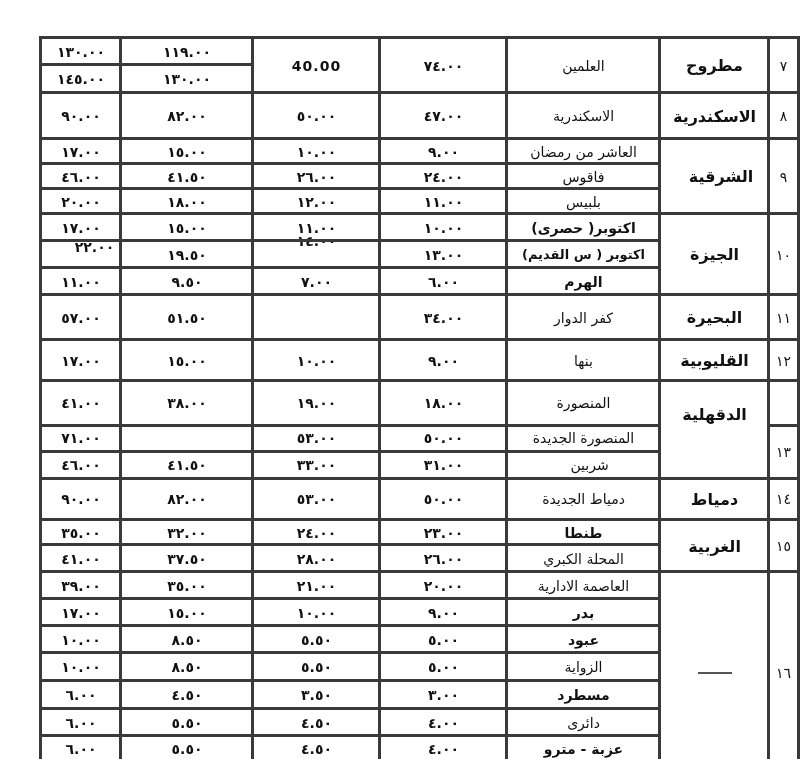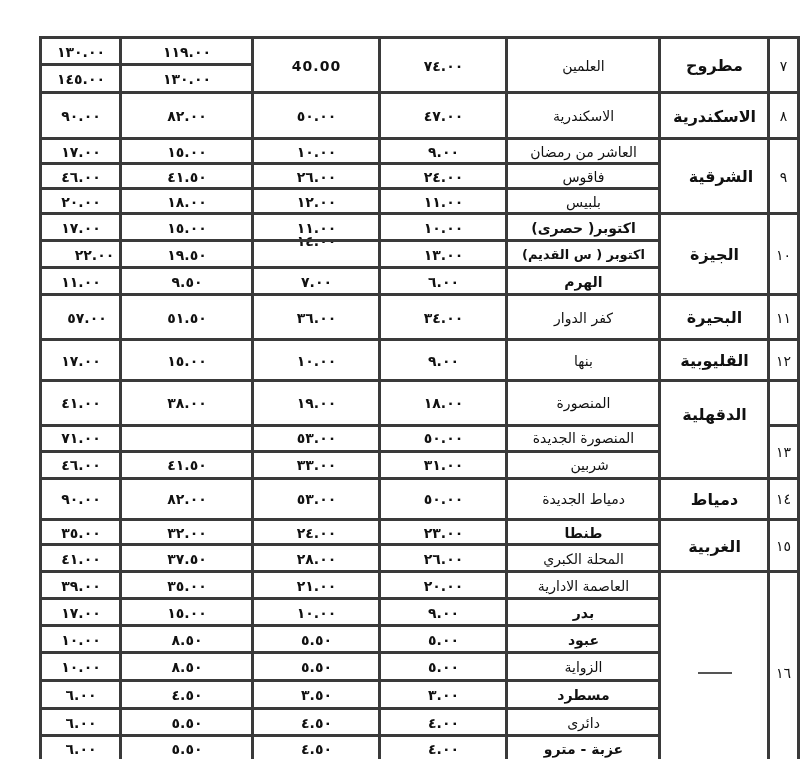--- a/index.html
+++ b/index.html
@@ -61,38 +61,37 @@
 
   <div class="cell gov" style="left:661px;top:140px;width:107px;height:73px;padding-left:13px;">الشرقية</div>
   <div class="cell idx" style="left:770px;top:140px;width:27px;height:73px;">٩</div>
 
   <div class="cell num" style="left:42px;top:215px;width:78px;height:25px;">١٧.٠٠</div>
   <div class="cell num" style="left:122px;top:215px;width:130px;height:25px;">١٥.٠٠</div>
   <div class="cell num" style="left:254px;top:215px;width:125px;height:25px;">١١.٠٠</div>
   <div class="cell num" style="left:381px;top:215px;width:125px;height:25px;">١٠.٠٠</div>
   <div class="cell city" style="left:508px;top:215px;width:151px;height:25px;font-weight:bold;">اكتوبر( حصرى)</div>
 
-  <div class="cell num" style="left:42px;top:242px;width:78px;height:25px;padding-left:27px;">٢٢.٠٠</div>
+  <div class="cell num" style="left:42px;top:234px;width:78px;height:25px;padding-left:27px;">٢٢.٠٠</div>
   <div class="cell num" style="left:122px;top:242px;width:130px;height:25px;">١٩.٥٠</div>
   <div class="cell num" style="left:254px;top:228px;width:125px;height:25px;">١٤.٠٠</div>
   <div class="cell num" style="left:381px;top:242px;width:125px;height:25px;">١٣.٠٠</div>
   <div class="cell city" style="left:508px;top:242px;width:151px;height:25px;font-weight:bold;font-size:13px;">اكتوبر ( س القديم)</div>
 
   <div class="cell num" style="left:42px;top:269px;width:78px;height:25px;">١١.٠٠</div>
   <div class="cell num" style="left:122px;top:269px;width:130px;height:25px;">٩.٥٠</div>
   <div class="cell num" style="left:254px;top:269px;width:125px;height:25px;">٧.٠٠</div>
   <div class="cell num" style="left:381px;top:269px;width:125px;height:25px;">٦.٠٠</div>
   <div class="cell city" style="left:508px;top:269px;width:151px;height:25px;font-weight:bold;">الهرم</div>
 
   <div class="cell gov" style="left:661px;top:215px;width:107px;height:79px;">الجيزة</div>
   <div class="cell idx" style="left:770px;top:215px;width:27px;height:79px;">١٠</div>
 
-  <div class="cell num" style="left:42px;top:296px;width:78px;height:43px;margin-left:6px;">٥٧.٠٠</div>
+  <div class="cell num" style="left:42px;top:296px;width:78px;height:43px;">٥٧.٠٠</div>
   <div class="cell num" style="left:122px;top:296px;width:130px;height:43px;">٥١.٥٠</div>
-  <div class="cell num" style="left:254px;top:296px;width:125px;height:43px;">٣٦.٠٠</div>
   <div class="cell num" style="left:381px;top:296px;width:125px;height:43px;">٣٤.٠٠</div>
   <div class="cell city" style="left:508px;top:296px;width:151px;height:43px;">كفر الدوار</div>
   <div class="cell gov" style="left:661px;top:296px;width:107px;height:43px;">البحيرة</div>
   <div class="cell idx" style="left:770px;top:296px;width:27px;height:43px;">١١</div>
 
   <div class="cell num" style="left:42px;top:341px;width:78px;height:39px;">١٧.٠٠</div>
   <div class="cell num" style="left:122px;top:341px;width:130px;height:39px;">١٥.٠٠</div>
   <div class="cell num" style="left:254px;top:341px;width:125px;height:39px;">١٠.٠٠</div>
   <div class="cell num" style="left:381px;top:341px;width:125px;height:39px;">٩.٠٠</div>
   <div class="cell city" style="left:508px;top:341px;width:151px;height:39px;">بنها</div>

